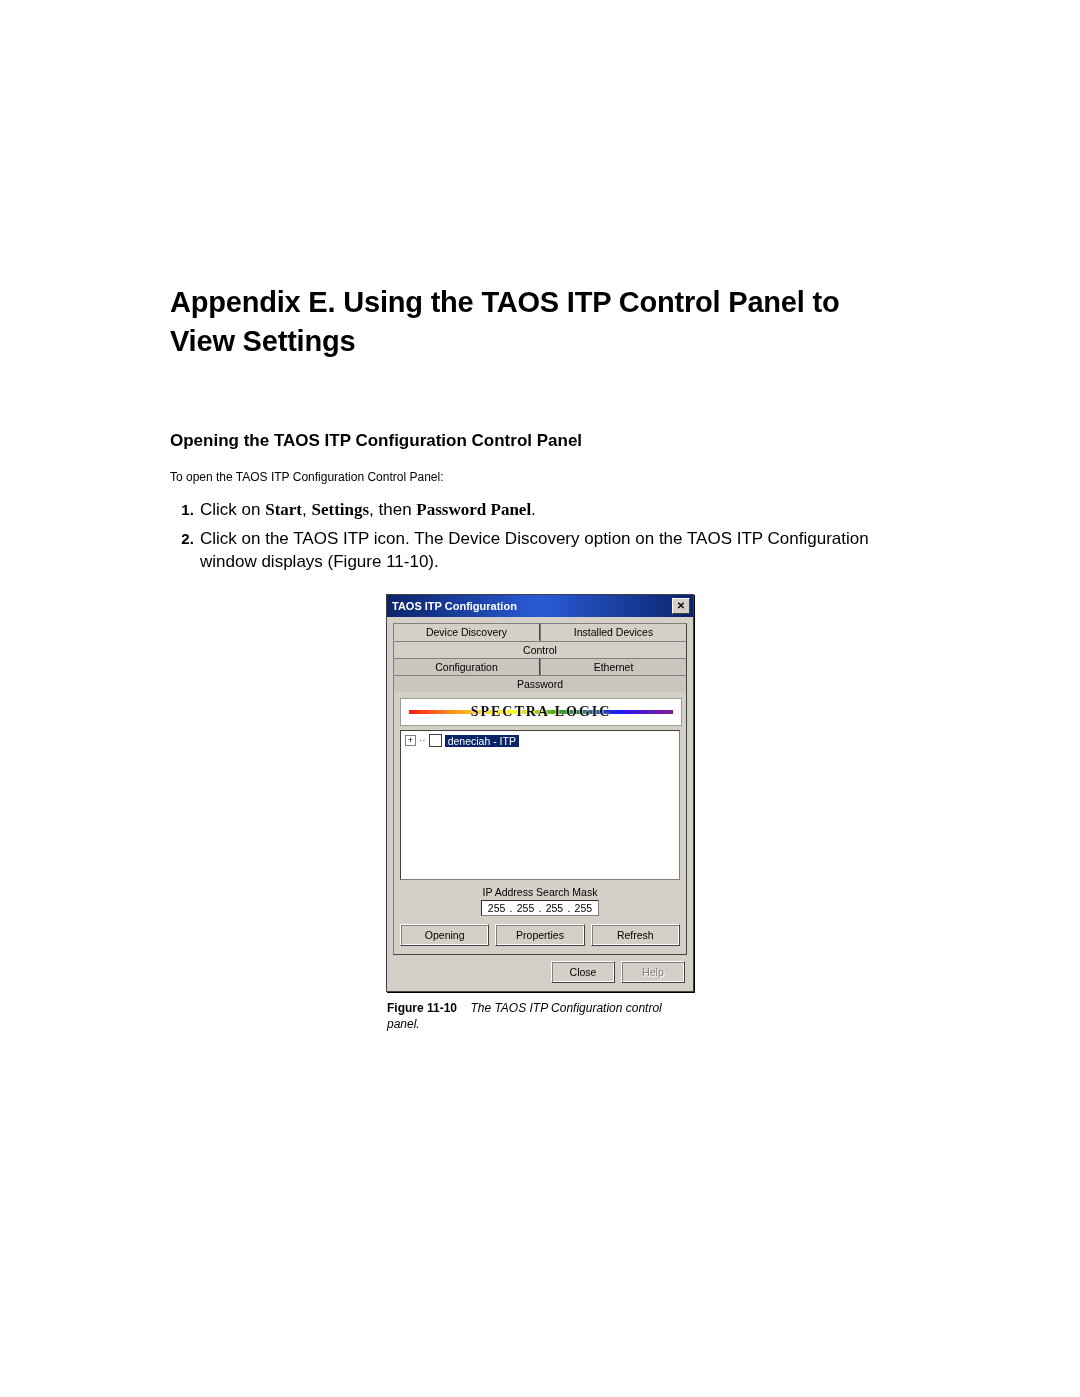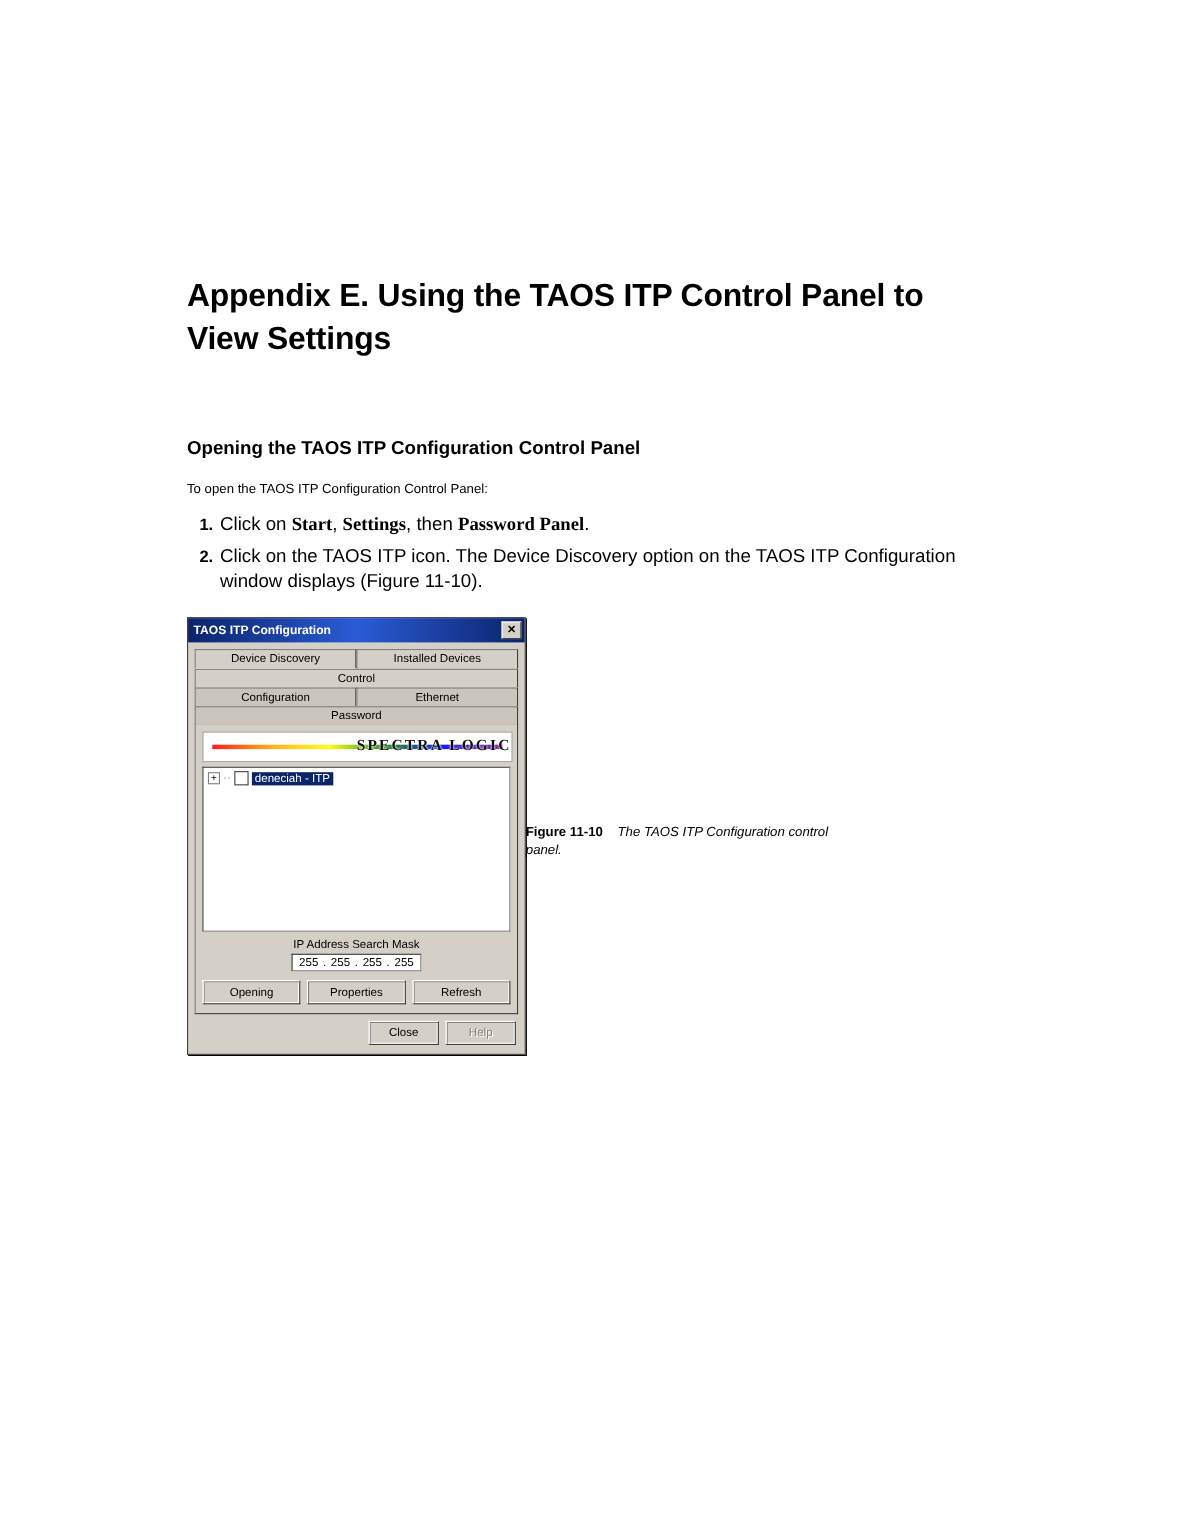--- a/index.html
+++ b/index.html
@@ -8,20 +8,21 @@
     background: #ffffff;
     font-family: Arial, Helvetica, sans-serif;
     color: #000;
   }
   .page {
     width: 1080px;
     height: 1016px;
     position: relative;
     box-sizing: border-box;
     padding: 250px 170px 0 170px;
+    margin-top: 33px;
   }
   h1.appendix-title {
     font-size: 29px;
     font-weight: bold;
     line-height: 1.35;
     margin: 0 0 70px 0;
     letter-spacing: -0.2px;
   }
   h2.section-title {
     font-size: 17px;
@@ -46,21 +47,21 @@
   ol.steps > li::marker {
     font-weight: bold;
     font-size: 15px;
   }
   .serif-bold { font-family: "Times New Roman", Times, serif; font-weight: bold; }
 
   
   .figure-wrap {
     width: 100%;
     display: flex;
-    flex-direction: row;
+    flex-direction: column;
     align-items: center;
     margin: 12px 0 10px 0;
   }
   .win {
     width: 306px;
     background: #d4d0c8;
     border: 1px solid #404040;
     box-shadow: 1px 1px 0 #000;
     font-family: Tahoma, Arial, sans-serif;
     font-size: 11px;
@@ -119,21 +120,21 @@
     margin-top: -1px;
     background: #d4d0c8;
   }
   .logo {
     width: 100%;
     height: 26px;
     border: 1px solid #999;
     background: #fff;
     display: flex;
     align-items: center;
-    justify-content: flex-end;
+    justify-content: center;
     margin-bottom: 4px;
     position: relative;
   }
   .logo-bar {
     position: absolute;
     left: 8px; right: 8px; top: 50%; height: 4px;
     margin-top: -2px;
     background: linear-gradient(to right, red, orange, yellow, green, blue, purple);
     z-index: 0;
     opacity: 0.9;

